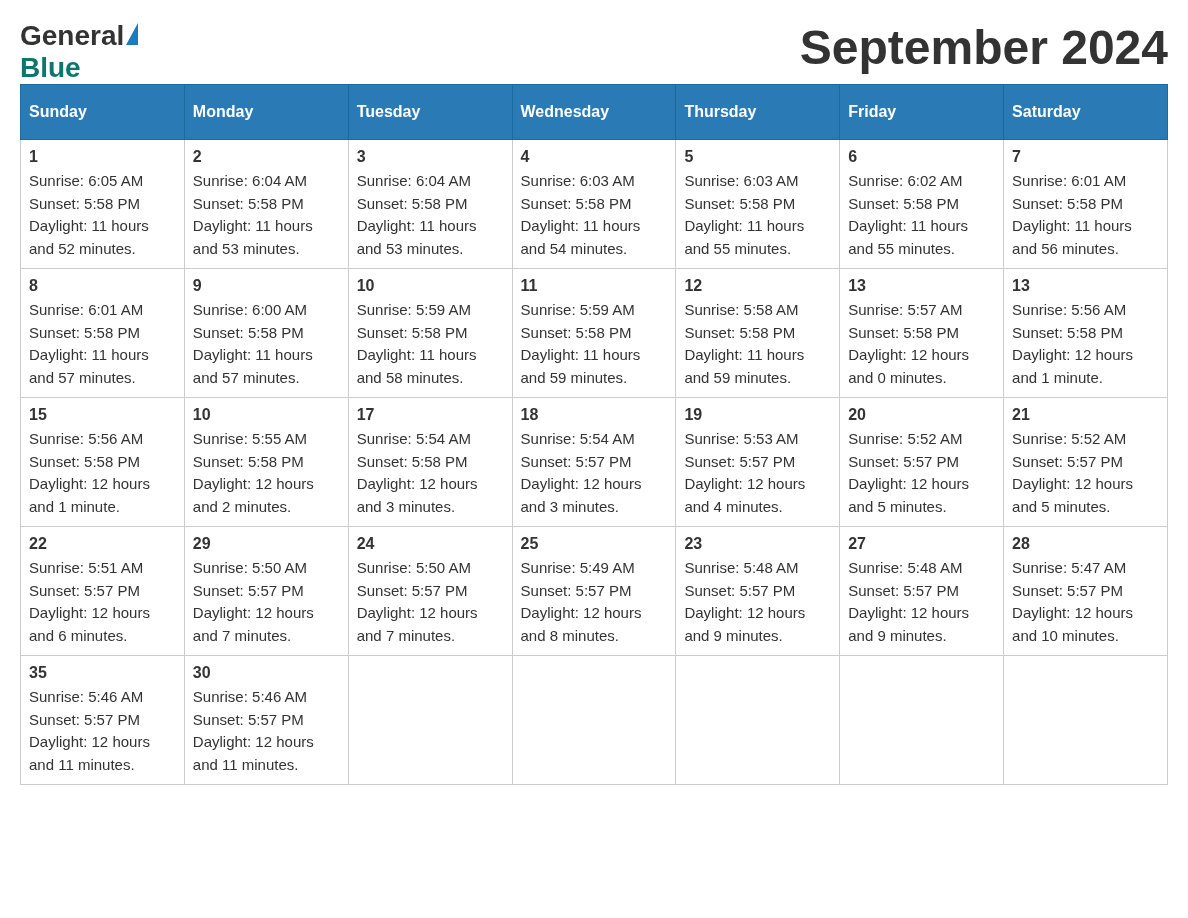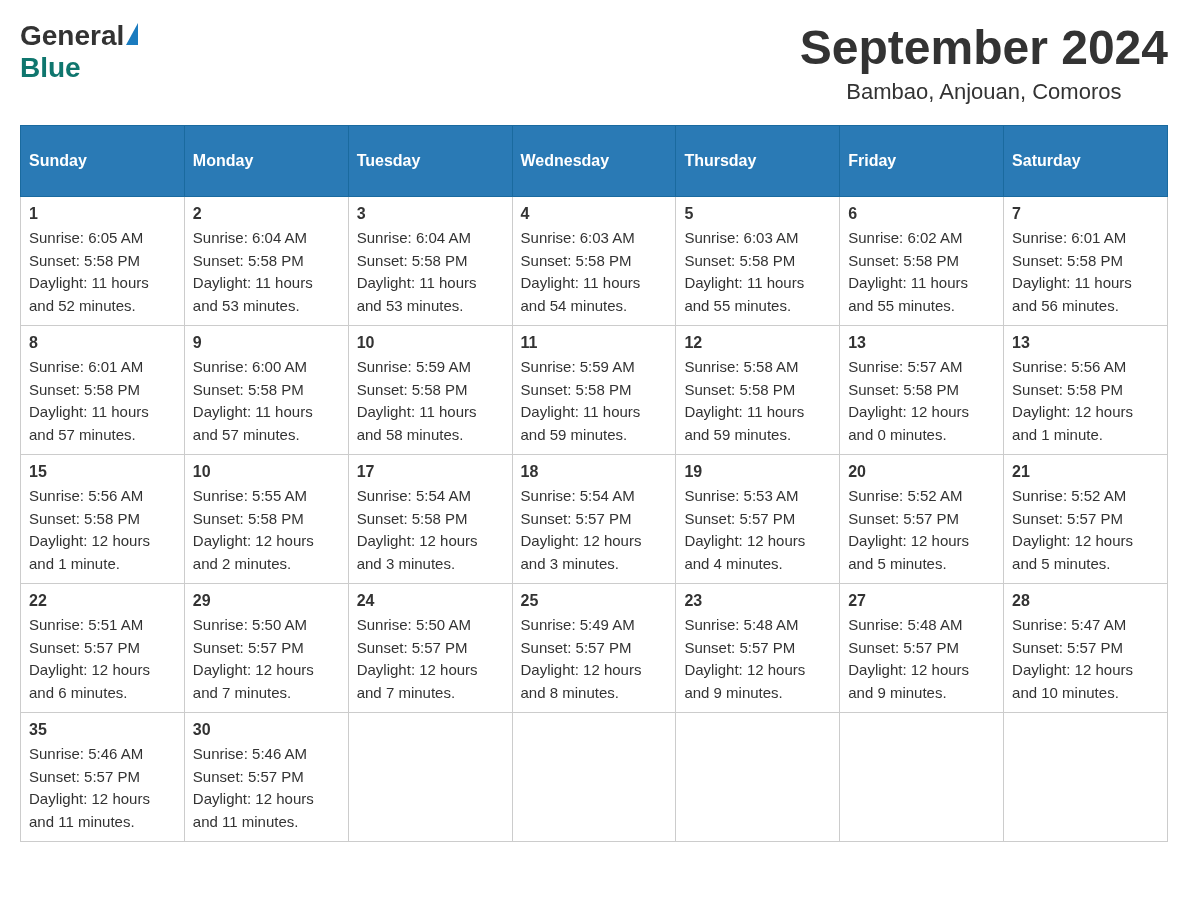--- a/index.html
+++ b/index.html
@@ -7,21 +7,20 @@
       font-family: Arial, sans-serif;
       background: #fff;
       width: 1188px;
       min-height: 918px;
       padding: 20px;
     }
     .header {
       display: flex;
       justify-content: space-between;
       align-items: flex-start;
-      margin-bottom: 20px;
     }
     .logo {
       display: flex;
       align-items: flex-end;
     }
     .logo-general {
       font-size: 28px;
       font-weight: bold;
       color: #333;
     }
@@ -53,21 +52,21 @@
       margin-top: 4px;
     }
     .calendar-table {
       width: 100%;
       border-collapse: collapse;
       border: 1px solid #999;
     }
     .calendar-table thead tr th {
       background-color: #2a7ab5;
       color: #fff;
-      padding: 26px 8px;
+      padding: 18px 8px;
       font-size: 16px;
       font-weight: bold;
       text-align: left;
       border: 1px solid #1a6a9f;
     }
     .calendar-table tbody tr td {
       vertical-align: top;
       padding: 8px;
       border: 1px solid #ccc;
       width: 14.28%;
@@ -107,21 +106,20 @@
     <div style="display:flex; flex-direction:column; align-items:flex-start;">
       <div style="display:flex; align-items:center;">
         <span class="logo-general">General</span>
         <span class="logo-triangle"></span>
       </div>
       <span class="logo-blue">Blue</span>
     </div>
   </div>
   <div class="title-section">
     <div class="month-title">September 2024</div>
-    <div class="location">Bambao, Anjouan, Comoros</div>
   </div>
 </div>
 
 <table class="calendar-table">
   <thead>
     <tr>
     <th>Sunday</th>
         <th>Monday</th>
         <th>Tuesday</th>
         <th>Wednesday</th>

